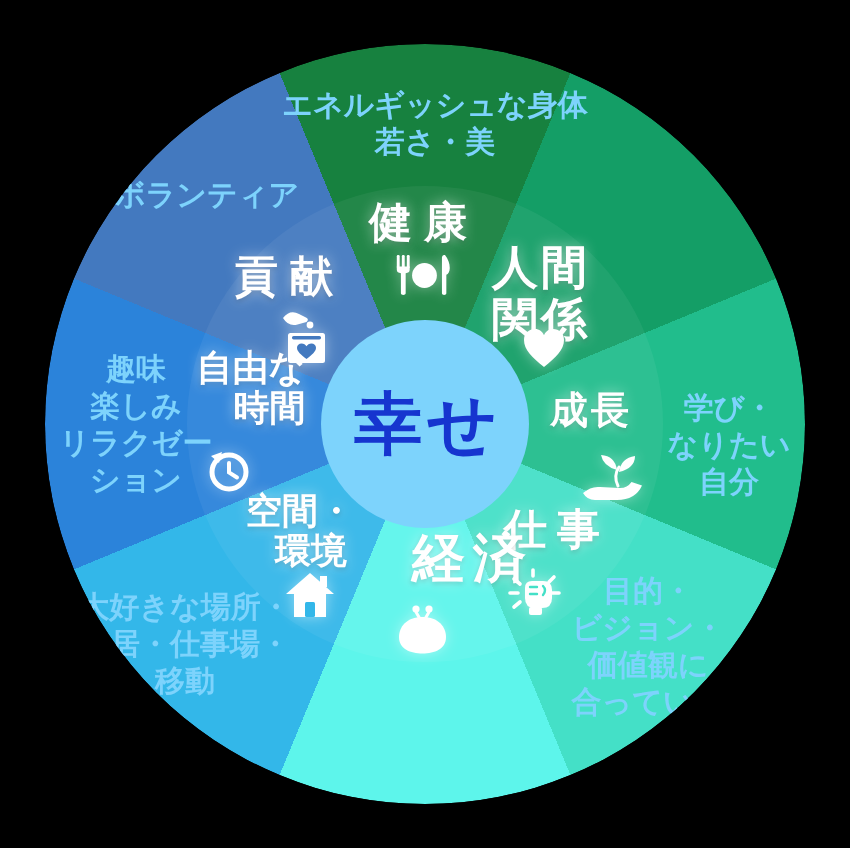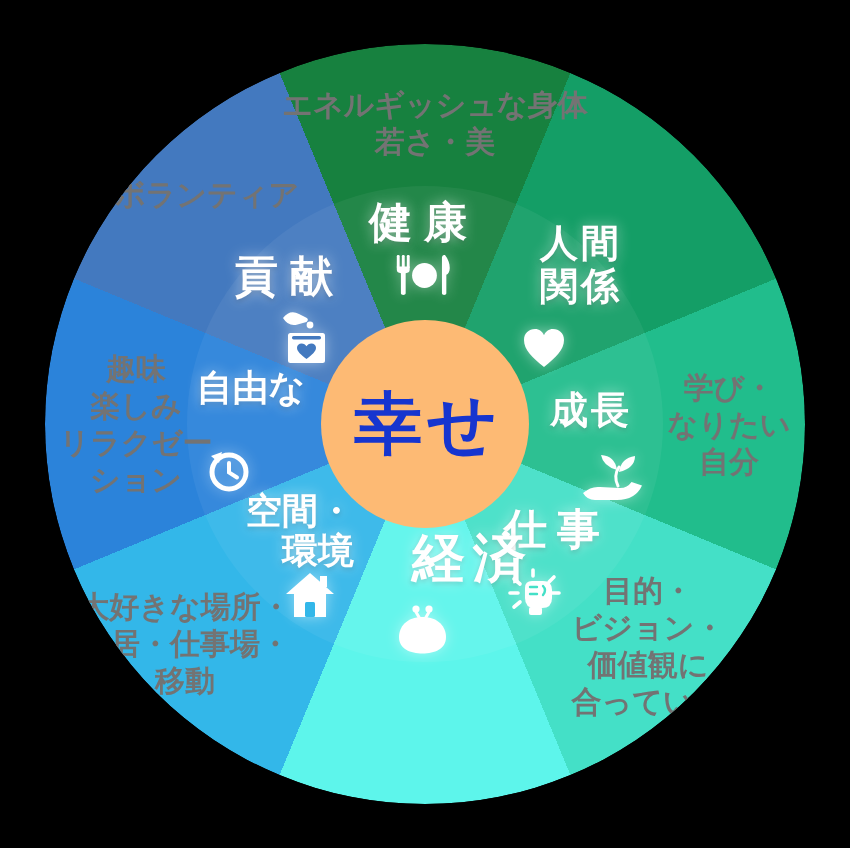--- a/index.html
+++ b/index.html
@@ -19,50 +19,50 @@
     background:rgba(255,255,255,0.055);pointer-events:none;
   }
   .seg-label{
     position:absolute;transform:translate(-50%,-50%);
     color:#fff;font-weight:700;text-align:center;line-height:1.12;
     text-shadow:0 0 14px rgba(255,255,255,.55),0 2px 5px rgba(0,0,0,.18);
     white-space:nowrap;
   }
   .outer-text{
     position:absolute;transform:translateX(-50%);
-    color:#737373;font-weight:700;text-align:center;
+    color:#7dd3fc;font-weight:700;text-align:center;
     font-size:30px;line-height:37px;white-space:nowrap;
   }
   .icon{
     position:absolute;transform:translate(-50%,-50%);
     filter:drop-shadow(0 0 7px rgba(255,255,255,.45));
   }
   .hole{
     position:absolute;left:321px;top:320px;width:208px;height:208px;border-radius:50%;
-    background:#fdba74;display:flex;align-items:center;justify-content:center;
+    background:#7dd3fc;display:flex;align-items:center;justify-content:center;
   }
   .center-label{
     font-size:68px;font-weight:800;letter-spacing:5px;line-height:1;
     transform:translateX(3px);
   }
   
   .lbl-health{left:424px;top:222px;font-size:43px;letter-spacing:12px;}
-  .lbl-relationships{left:541px;top:265px;font-size:38px;letter-spacing:3px;margin-left:40px;}
+  .lbl-relationships{left:541px;top:294px;font-size:46px;letter-spacing:3px;}
   .lbl-growth{left:591px;top:410px;font-size:38px;letter-spacing:3px;}
   .lbl-work{left:557px;top:529px;font-size:43px;letter-spacing:10px;}
   .lbl-economy{left:428px;top:558px;font-size:53px;letter-spacing:8px;margin-left:45px;}
-  .lbl-environment{left:300px;top:531px;font-size:36px;text-align:right;}
+  .lbl-environment{left:300px;top:531px;font-size:36px;}
   .lbl-environment div:nth-child(2){margin-left:22px;}
   .lbl-freetime{left:251px;top:388px;font-size:36px;text-align:right;}
   .lbl-freetime div:nth-child(2){margin-left:8px;}
   .lbl-contribution{left:290px;top:276px;font-size:43px;letter-spacing:12px;}
   
   .ot-health{left:435px;top:86px;}
   .ot-relationships{left:641px;top:177px;}
-  .ot-growth{left:729px;top:369px;}
+  .ot-growth{left:729px;top:389px;}
   .ot-work{left:648px;top:572px;}
   .ot-economy{left:420px;top:695px;}
   .ot-environment{left:185px;top:588px;}
   .ot-freetime{left:116px;top:350px;margin-left:20px;}
   .ot-contribution{left:207px;top:176px;}
   
   .ic-health{left:424px;top:276px;}
   .ic-relationships{left:544px;top:348px;}
   .ic-growth{left:613px;top:477px;}
   .ic-work{left:535px;top:592px;}
@@ -95,20 +95,21 @@
     </div>
     <div class="seg-label lbl-economy">
       <div>経済</div>
     </div>
     <div class="seg-label lbl-environment">
       <div>空間・</div>
       <div>環境</div>
     </div>
     <div class="seg-label lbl-freetime">
       <div>自由な</div>
+      <div>時間</div>
     </div>
     <div class="seg-label lbl-contribution">
       <div>貢献</div>
     </div>
 
     <svg class="icon ic-health" width="58" height="42" viewBox="0 0 60 44" fill="#fff">
       <rect x="1.5" y="0" width="3" height="14" rx="1.2"></rect>
       <rect x="6.8" y="0" width="3" height="14" rx="1.2"></rect>
       <rect x="12" y="0" width="3" height="14" rx="1.2"></rect>
       <path d="M1.5 12 h13.5 v3.5 c0 2.2 -1.6 3.4 -4.2 3.6 v21 c0 2.4 -5 2.4 -5 0 v-21 c-2.6 -0.2 -4.3 -1.4 -4.3 -3.6 Z"></path>

